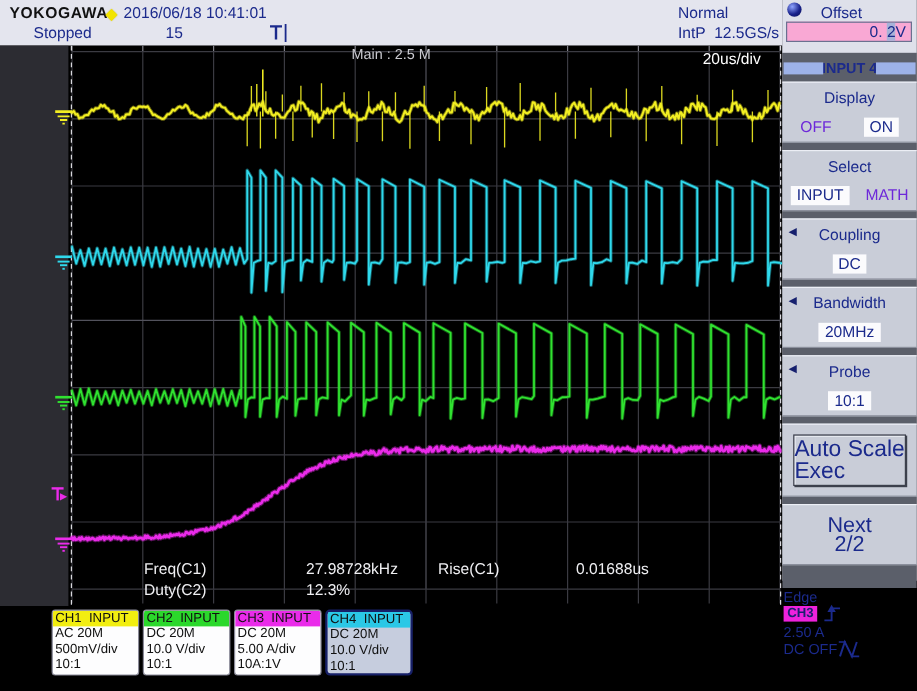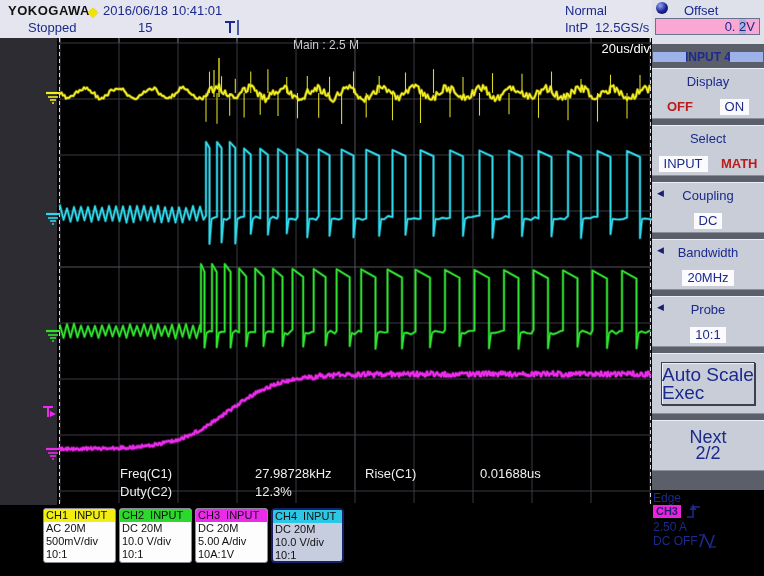--- a/index.html
+++ b/index.html
@@ -19,42 +19,42 @@
   #acq-count { position:absolute; left:138px; top:20px; font-size:13px; }
   #trig-mode { position:absolute; left:565px; top:3px; font-size:13px; }
   #sampling { position:absolute; left:565px; top:20px; font-size:13px; white-space:pre; }
   #trigpos-icon { position:absolute; left:222px; top:18px; }
 
   
   #plot { position:absolute; left:0; top:38px; width:652px; height:467px; background:#000; }
   #plot svg { position:absolute; left:0; top:0; }
   .plot-label { position:absolute; font-size:12px; color:#c9c9cf; }
   #record-len { left:0; right:0; top:0; text-align:center; }
-  #timebase { right:2px; top:3px; color:#fff; font-size:13px; text-align:right; }
+  #timebase { right:18px; top:3px; color:#fff; font-size:13px; text-align:right; }
   .meas { position:absolute; color:#efeff2; font-size:13px; white-space:nowrap; }
 
   
   #sidebar { position:absolute; left:652px; top:0; width:112px; height:490px; background:#5b5f6a; }
   #offset-sec { position:absolute; left:0; top:0; width:112px; height:44px; background:#dee0ea; }
   #offset-ball { position:absolute; left:4px; top:2px; width:12px; height:12px; border-radius:50%;
     background:radial-gradient(circle at 35% 30%, #8fa4ff, #19228c 55%, #060c52 100%); }
   #offset-label { position:absolute; left:32px; top:3px; font-size:13px; }
   #offset-box { position:absolute; left:3px; top:18px; width:105px; height:17px; background:#f9a8d4;
     border:1px solid #6a7090; font-size:13px; text-align:right; padding-right:4px; line-height:15px; white-space:pre; }
   #offset-box .sel { background:#a8b2d8; }
   .menu-title { position:absolute; left:0; top:50px; width:112px; height:14px; text-align:center;
     font-size:12px; font-weight:bold; color:#1b2a8c; }
   .menu-title .bar { position:absolute; top:2px; width:33px; height:10px; background:#9db2e8; }
   .menu-title .bar.l { left:1px; } .menu-title .bar.r { right:1px; }
   .panel { position:absolute; left:0; width:112px; height:51px; background:#c9cdd8;
     border-top:1px solid #eceef5; border-bottom:1px solid #8b8f9c; }
   .panel .title { display:block; text-align:center; font-size:13px; margin-top:5px; }
   .panel .arrow { position:absolute; left:5px; top:5px; font-size:9px; color:#16206e; }
   .chip { display:inline-block; background:#fbfbfd; color:#1b2a8c; font-size:13px; padding:0 5px; line-height:16px; }
-  .opt { font-size:13px; color:#b91c1c;font-weight:bold; }
+  .opt { font-size:13px; color:#6d28d9; }
   .optrow { position:absolute; left:0; width:112px; top:28px; text-align:center; }
   #btn-autoscale { position:absolute; left:9px; top:8px; width:94px; height:43px; background:#c9cdd8;
     border:1px solid #3c404c; box-shadow:inset 1px 1px 0 #f0f2f8, 1px 1px 0 #3c404c;
     font-size:19px; color:#1b2a8c; line-height:18px; padding-top:3px; }
   .twoline { position:absolute; left:0; top:8px; width:112px; text-align:center; font-size:18px; line-height:16px; }
 
   
   .chbox { position:absolute; top:508px; width:73px; height:55px; background:#fdfdfe;
     border:1px solid #8a8a98; border-radius:3px; overflow:hidden; font-size:11px; color:#111; }
   .chbox .chhdr { height:13px; line-height:13px; padding-left:2px; white-space:pre; color:#101010; }

